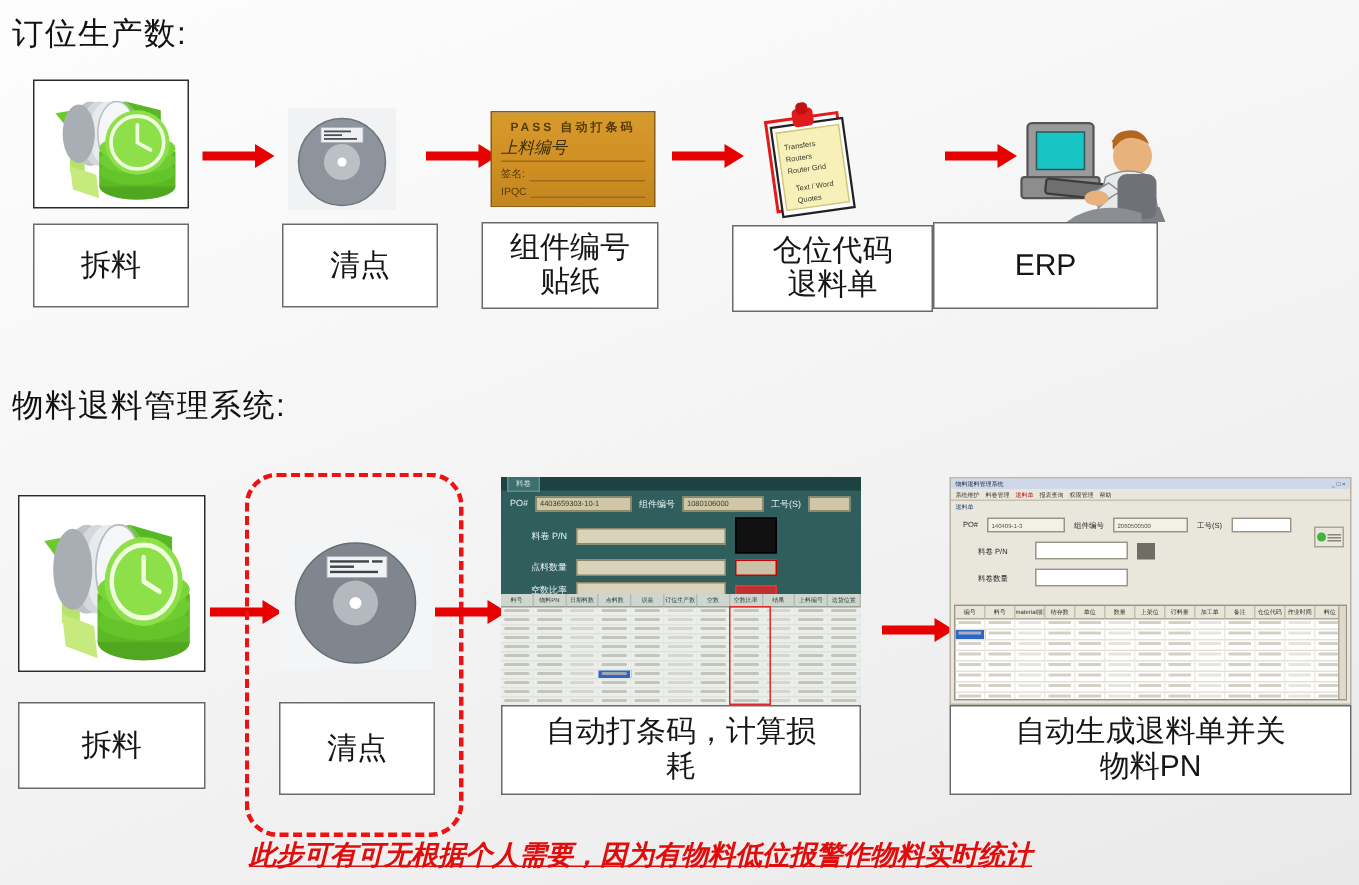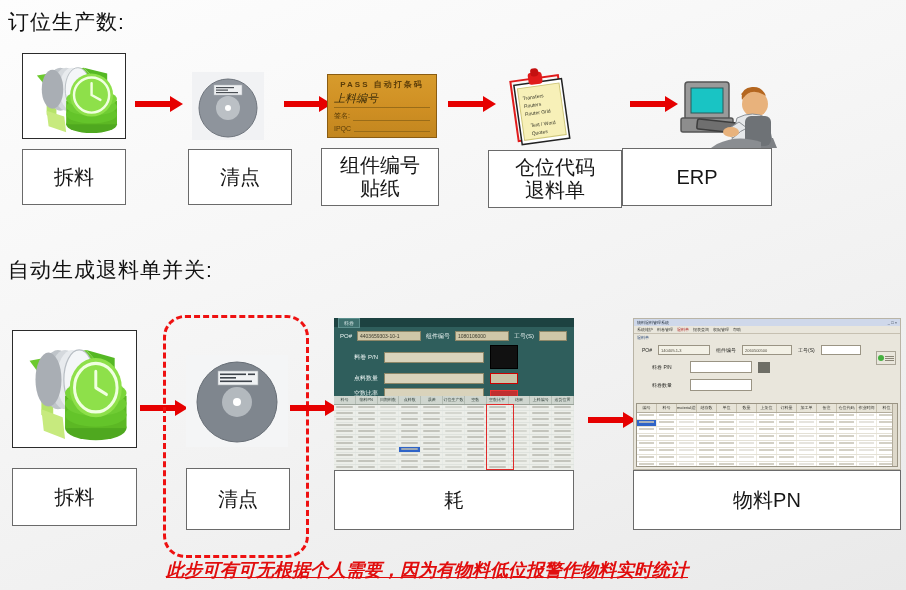--- a/index.html
+++ b/index.html
@@ -358,21 +358,21 @@
     <path d="M94 62 q-10 6 -14 10 l8 6 q8 -8 14 -10z" fill="#e6e8ea" stroke="#8b8f93" stroke-width="1"></path>
     <ellipse cx="86" cy="72" rx="8" ry="5" fill="#e8b27c"></ellipse>
     <path d="M104 78 l24 0 l4 10 l-36 0 z" fill="#7d8084"></path>
     <rect x="100" y="56" width="26" height="30" rx="6" fill="#6e7276"></rect>
     <path d="M72 84 q20 -10 44 -2 l0 6 l-50 0z" fill="#8a8d91"></path>
   </svg>
 </div>
 
 <div class="lbl-box" style="left:622px;top:148px;width:150px;height:58px;">ERP</div>
 
-<div class="section-title" id="title-smart">自动生成退料单并关:</div>
+<div class="section-title" id="title-smart">物料退料管理系统:</div>
 
 <div class="dbicon" style="left:12px;top:330px;width:125px;height:118px;">
   <svg viewBox="0 0 104 86" xmlns="http://www.w3.org/2000/svg" preserveAspectRatio="none">
     <rect width="104" height="86" fill="#ffffff"></rect>
     <g>
       <path d="M14 22 L62 14 L72 24 L24 34 Z" fill="#6cc92e"></path>
       <path d="M24 34 L24 62 L34 72 L34 44 Z" fill="#b6e36a"></path>
       <path d="M24 58 L26 74 L44 80 L42 64 Z" fill="#c7ea7e"></path>
       <path d="M62 14 L86 20 L86 30 L72 24 Z" fill="#55b824"></path>
     </g>
@@ -855,20 +855,21 @@
           <div>
             <span class="cellfill" style="display: block; height: 2px; margin: 1px 2px; background: rgb(185, 185, 176); opacity: 0.8;"></span>
           </div>
         </div>
       </div>
     <div class="redcol" style="left:152px;top:8px;width:26px;height:64px;"></div>
   </div>
 </div>
 
 <div class="lbl-box" style="left:334px;top:470px;width:240px;height:60px;flex-direction:column;">
+  <span>自动打条码，计算损</span>
   <span>耗</span>
 </div>
 
 <div class="arrow" style="left:588px;top:412px;width:48px;">
   <span class="shaft" style="width:36px;"></span>
     <span class="head" style="left:35px;"></span>
 </div>
 
 <div class="appB" style="left:633px;top:318px;width:268px;height:152px;">
   <div class="titlebar">
@@ -1255,16 +1256,17 @@
           <div>
             <span class="cellfill" style="display: block; height: 2px; margin: 1px 2px; background: rgb(200, 196, 182); opacity: 0.8;"></span>
           </div>
         </div>
       </div>
     <div class="scroll"></div>
   </div>
 </div>
 
 <div class="lbl-box" style="left:633px;top:470px;width:268px;height:60px;flex-direction:column;">
+  <span>自动生成退料单并关</span>
   <span>物料PN</span>
 </div>
 
 <div id="caption">此步可有可无根据个人需要，因为有物料低位报警作物料实时统计</div>
 
 </body></html>

